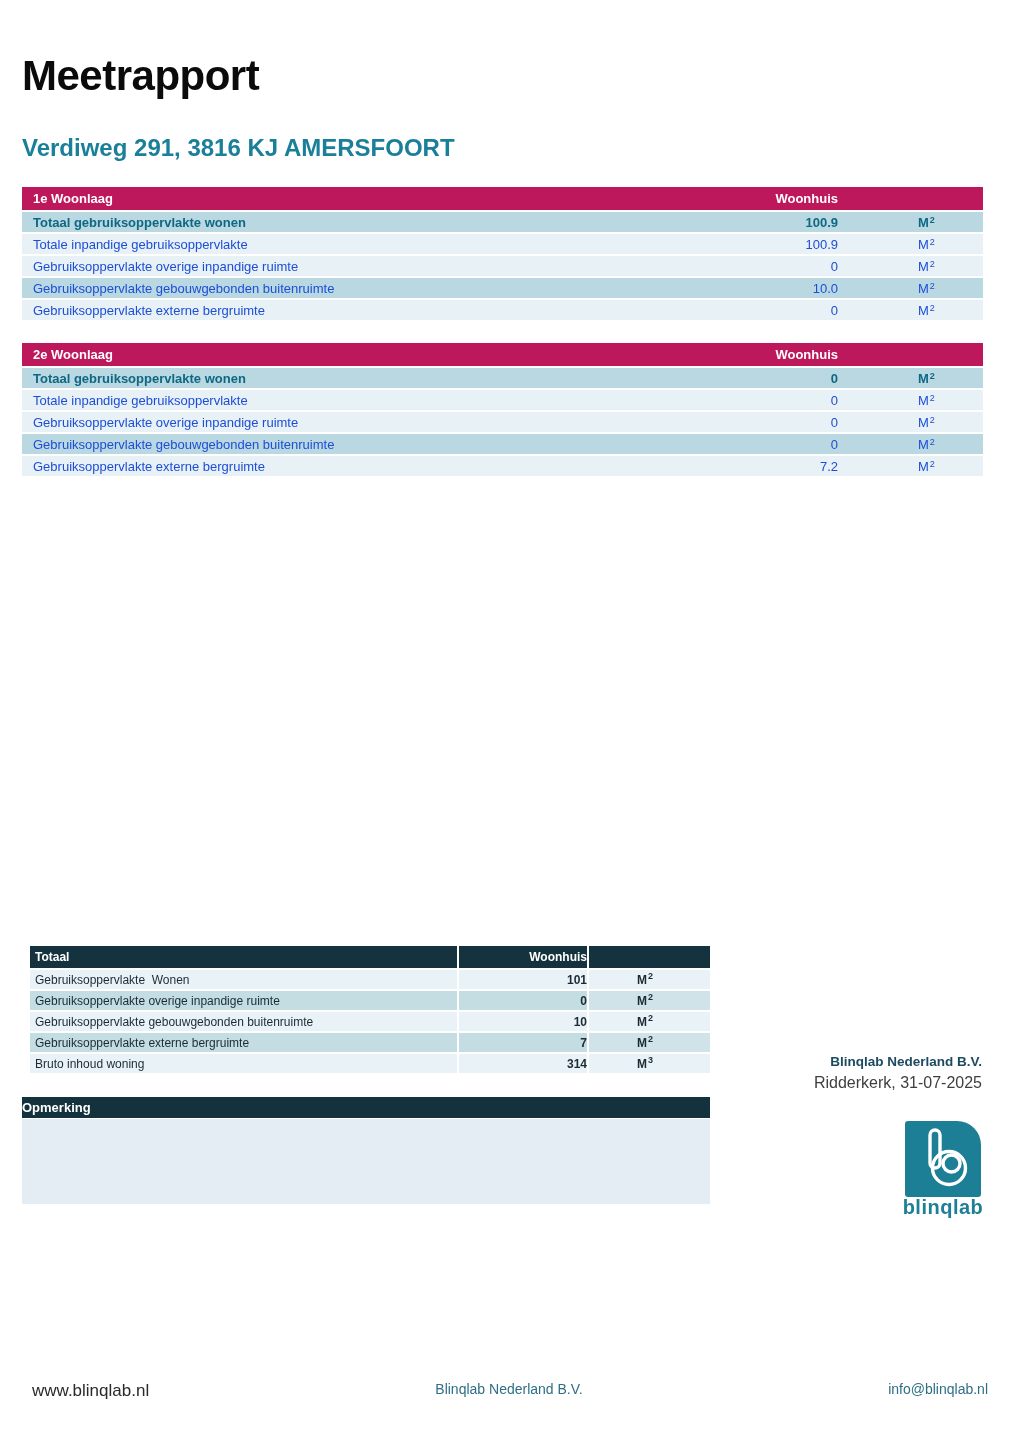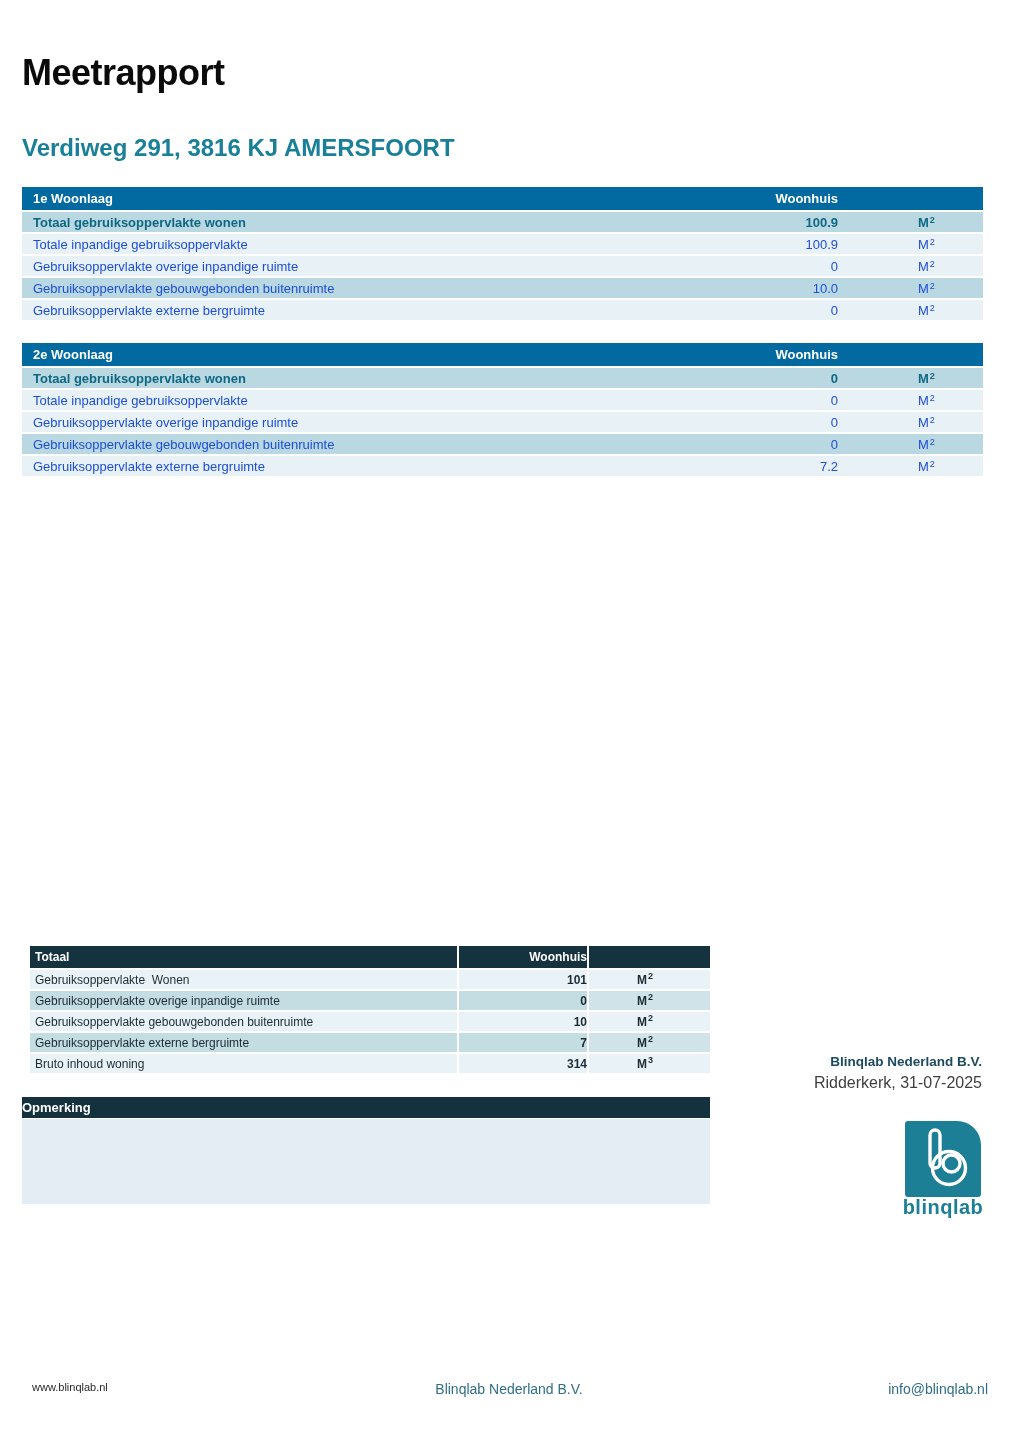--- a/index.html
+++ b/index.html
@@ -1,26 +1,26 @@
 <!DOCTYPE html>
 <html><head>
 <meta charset="utf-8">
 <style>
   * { margin:0; padding:0; box-sizing:border-box; }
   html,body { background:#fff; }
   body { font-family:"Liberation Sans", sans-serif; }
   .page { position:relative; width:1018px; height:1440px; background:#ffffff; overflow:hidden; }
 
-  .title { position:absolute; left:22px; top:52px; font-size:36px; font-weight:700; color:#0b0b0b; letter-spacing:-0.5px; }
+  .title { position:absolute; left:22px; top:52px; font-size:42px; font-weight:700; color:#0b0b0b; letter-spacing:-0.5px; }
   .subtitle { position:absolute; left:22px; top:134px; font-size:24px; font-weight:700; color:#1A7F99; }
 
   
   .btable { position:absolute; left:22px; width:961px; }
   .btable .trow { display:flex; align-items:center; height:20px; margin-bottom:2px; font-size:13px; color:#1d4ed8; }
-  .btable .thead { height:23px; background:#0369a1; color:#ffffff; font-weight:700; }
+  .btable .thead { height:23px; background:#be185d; color:#ffffff; font-weight:700; }
   .btable .r-med { background:#B9D8E1;justify-content:center; }
   .btable .r-light { background:#E8F1F6; }
   .btable .r-total { font-weight:700; color:#0E6884; }
   .tlabel { flex:1; padding-left:11px; white-space:pre; overflow:hidden; }
   .tvalue { width:130px; text-align:right; }
   .tunit { width:145px; padding-left:80px; }
   .thead .tvalue { font-weight:700; }
   .unit-exp { font-size:9px; position:relative; top:-4px; margin-left:1px; }
 
   
@@ -44,21 +44,21 @@
 
   
   .company { position:absolute; right:36px; top:1052px; text-align:right; }
   .company-name { font-size:13.5px; font-weight:700; color:#1C4A60; line-height:20px; }
   .company-place { font-size:16px; color:#3F3F3F; line-height:21px; }
 
   .logo-box { position:absolute; left:905px; top:1121px; width:76px; height:76px; background:#1D7F96; border-radius:3px 24px 3px 3px; }
   .logo-word { position:absolute; left:885px; top:1196px; width:116px; text-align:center; font-size:20px; font-weight:700; letter-spacing:0.5px; color:#1D7F96; }
 
   
-  .footer-left { position:absolute; left:32px; top:1381px; font-size:11px; color:#2A2A2A; text-decoration:none; }
+  .footer-left { position:absolute; left:32px; top:1381px; font-size:17px; color:#2A2A2A; text-decoration:none; }
   .footer-center { position:absolute; left:0; top:1381px; width:1018px; text-align:center; font-size:14px; color:#2F6F86; }
   .footer-right { position:absolute; right:30px; top:1381px; font-size:14px; color:#2F6F86; text-decoration:none; }
 </style>
 </head>
 <body>
 
 <div class="page">
 
   <div class="title">Meetrapport</div>
   <div class="subtitle">Verdiweg 291, 3816 KJ AMERSFOORT</div>

